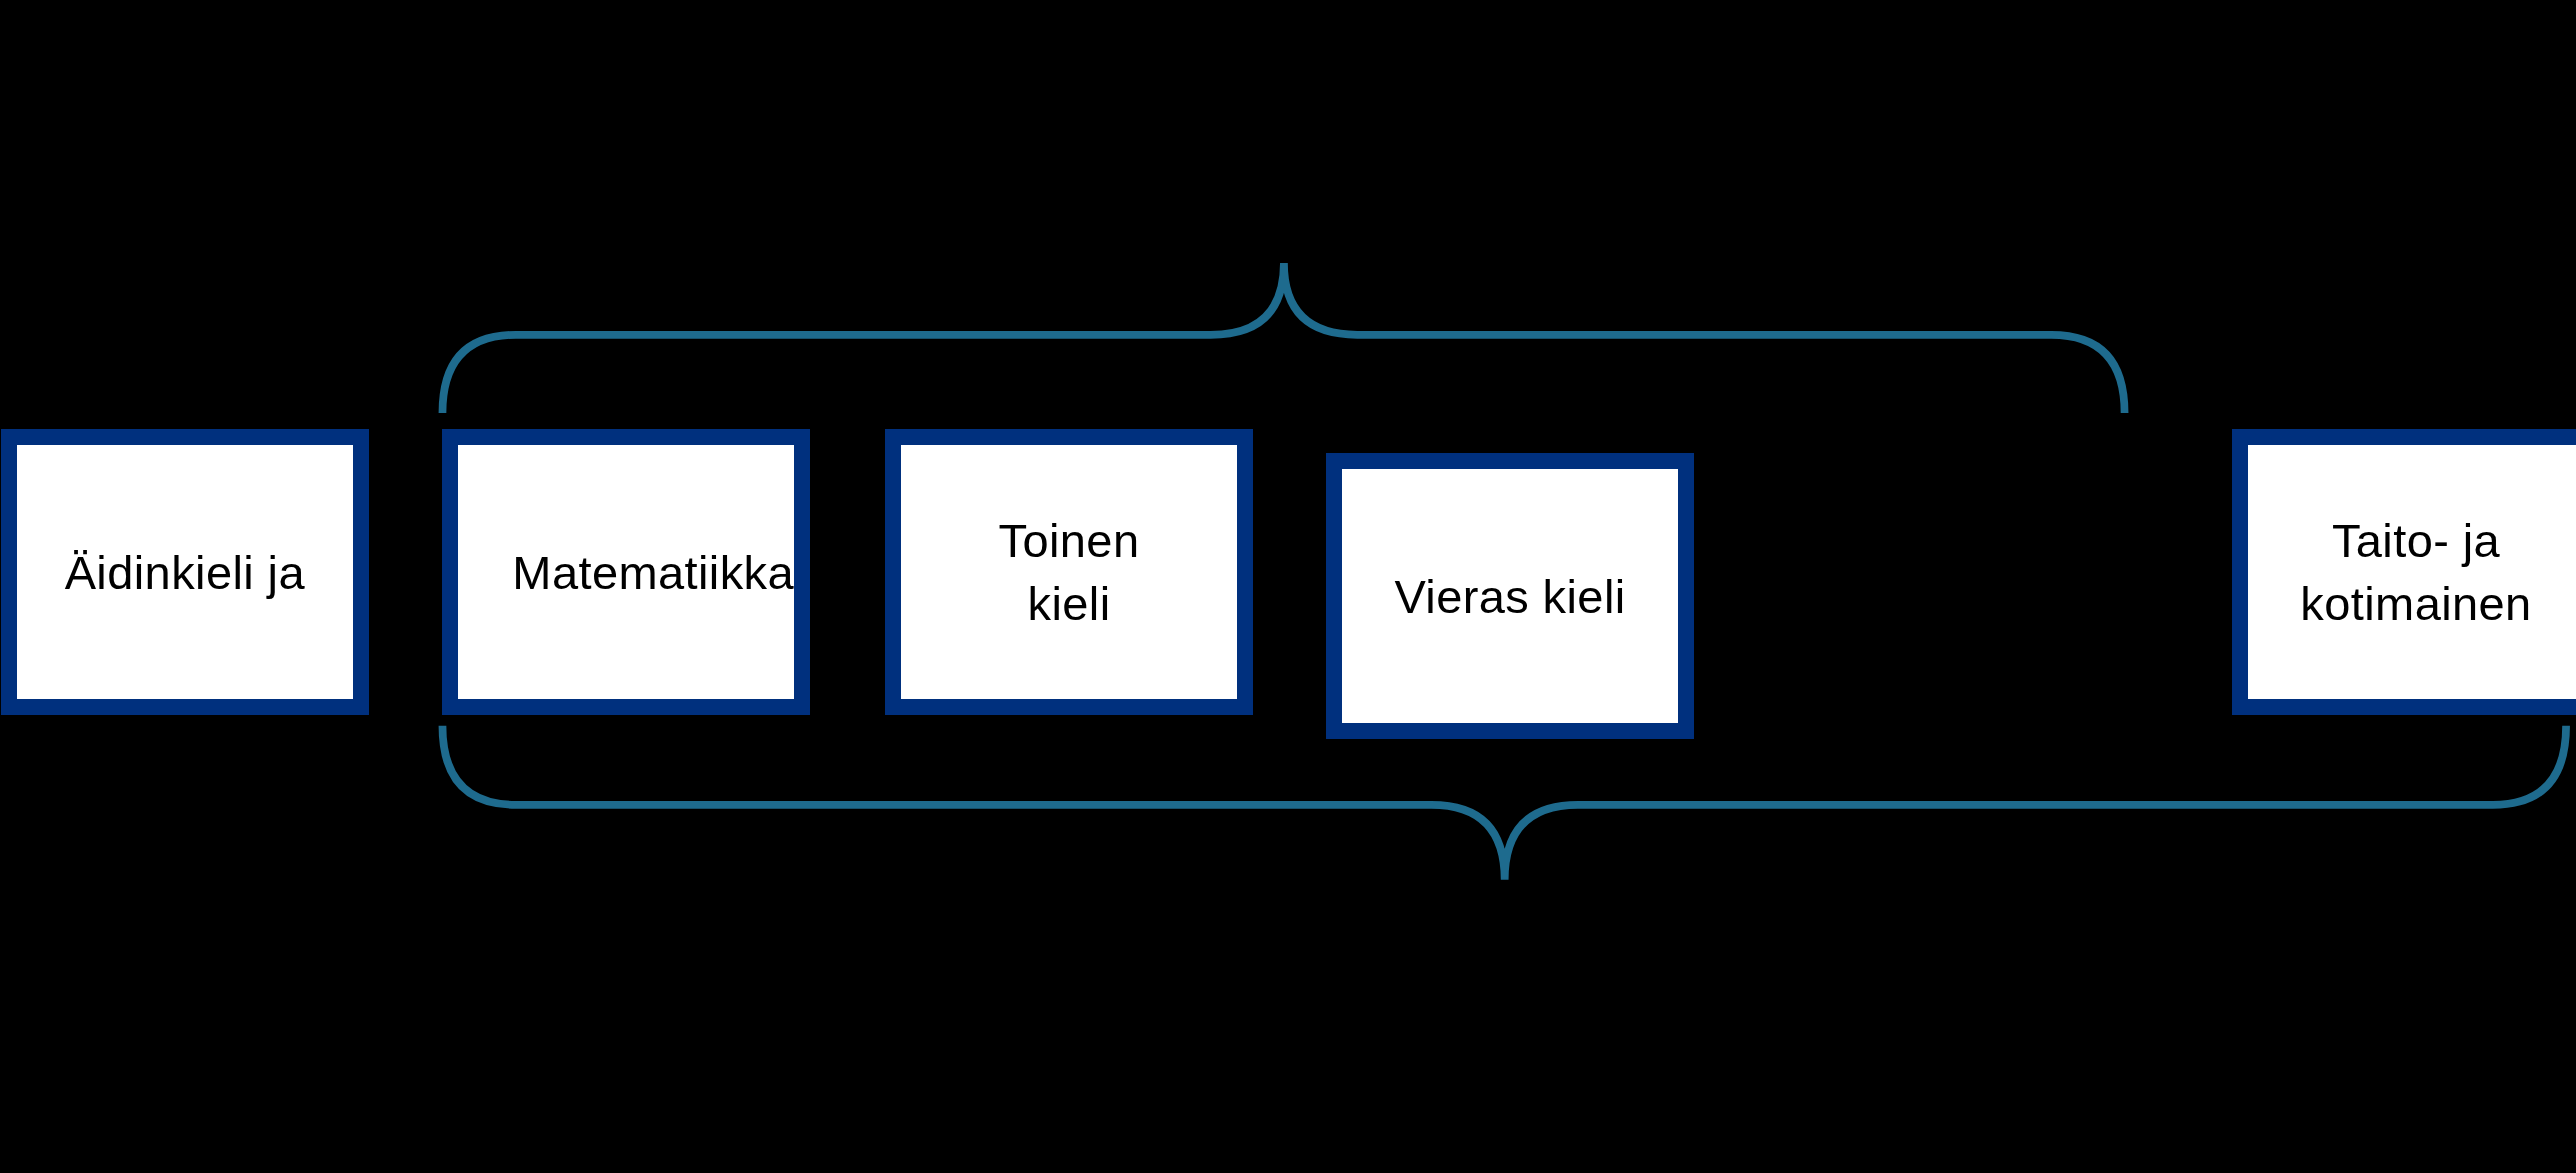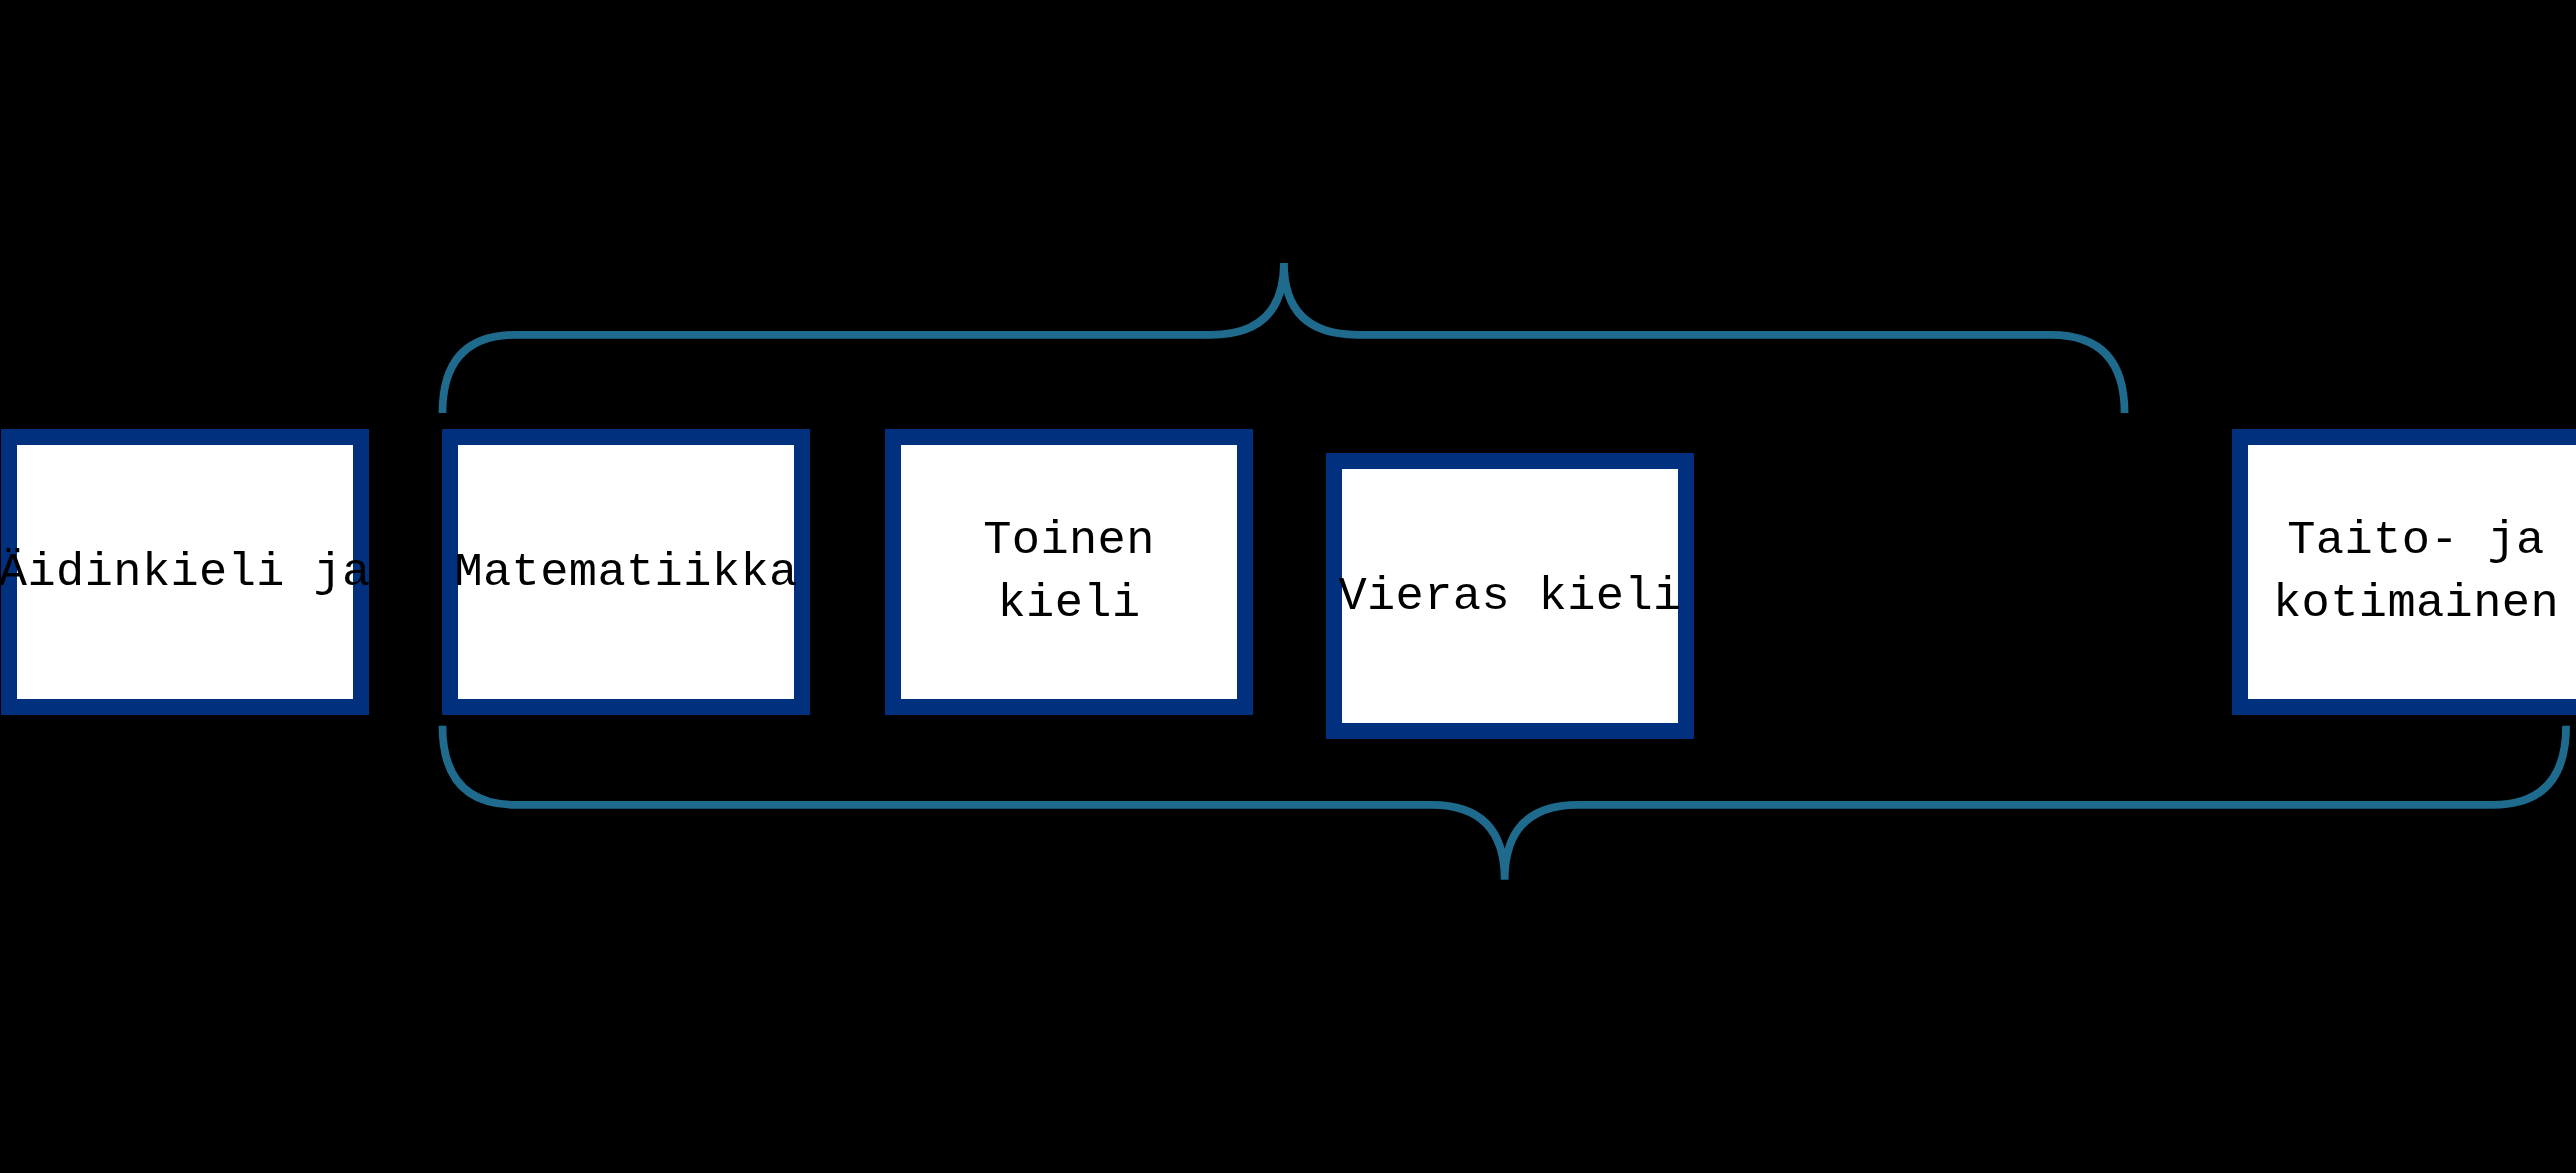--- a/index.html
+++ b/index.html
@@ -6,21 +6,21 @@
     margin: 0;
     padding: 0;
     background: #000;
   }
   .canvas {
     position: relative;
     width: 2576px;
     height: 1173px;
     overflow: hidden;
     background: var(--background-color, #000);
-    font-family: Liberation Mono, monospace;
+    font-family: Liberation Sans, sans-serif;
   }
   .subject-box {
     position: absolute;
     top: 429px;
     width: 368px;
     height: 286px;
     box-sizing: border-box;
     border: 16.3px solid var(--box-border-color, #00307E);
     background: var(--box-fill-color, #fff);
     display: flex;
@@ -58,21 +58,21 @@
 
   <svg class="braces-svg" viewBox="0 0 3162 1440" aria-hidden="true">
     <path class="brace-path" d="M 543 507 Q 543 411 633 411 L 1486 411 Q 1576 411 1576 323 Q 1576 411 1666 411 L 2518 411 Q 2608 411 2608 507"></path>
     <path class="brace-path" d="M 543 891 Q 543 988 633 988 L 1757 988 Q 1847 988 1847 1080 Q 1847 988 1937 988 L 3060 988 Q 3150 988 3150 891"></path>
   </svg>
 
   <div class="subject-box" style="left:0.8px;">
     <div class="line">Äidinkieli ja</div>
   </div>
 
-  <div class="subject-box" style="left:442px;">
+  <div class="subject-box" style="left:442px;align-items:flex-end;">
     <div class="line">Matematiikka</div>
   </div>
 
   <div class="subject-box" style="left:885px;">
     <div class="line">Toinen</div>
     <div class="line">kieli</div>
   </div>
 
   <div class="subject-box" style="left:1326px;margin-top:24px;">
     <div class="line">Vieras kieli</div>

